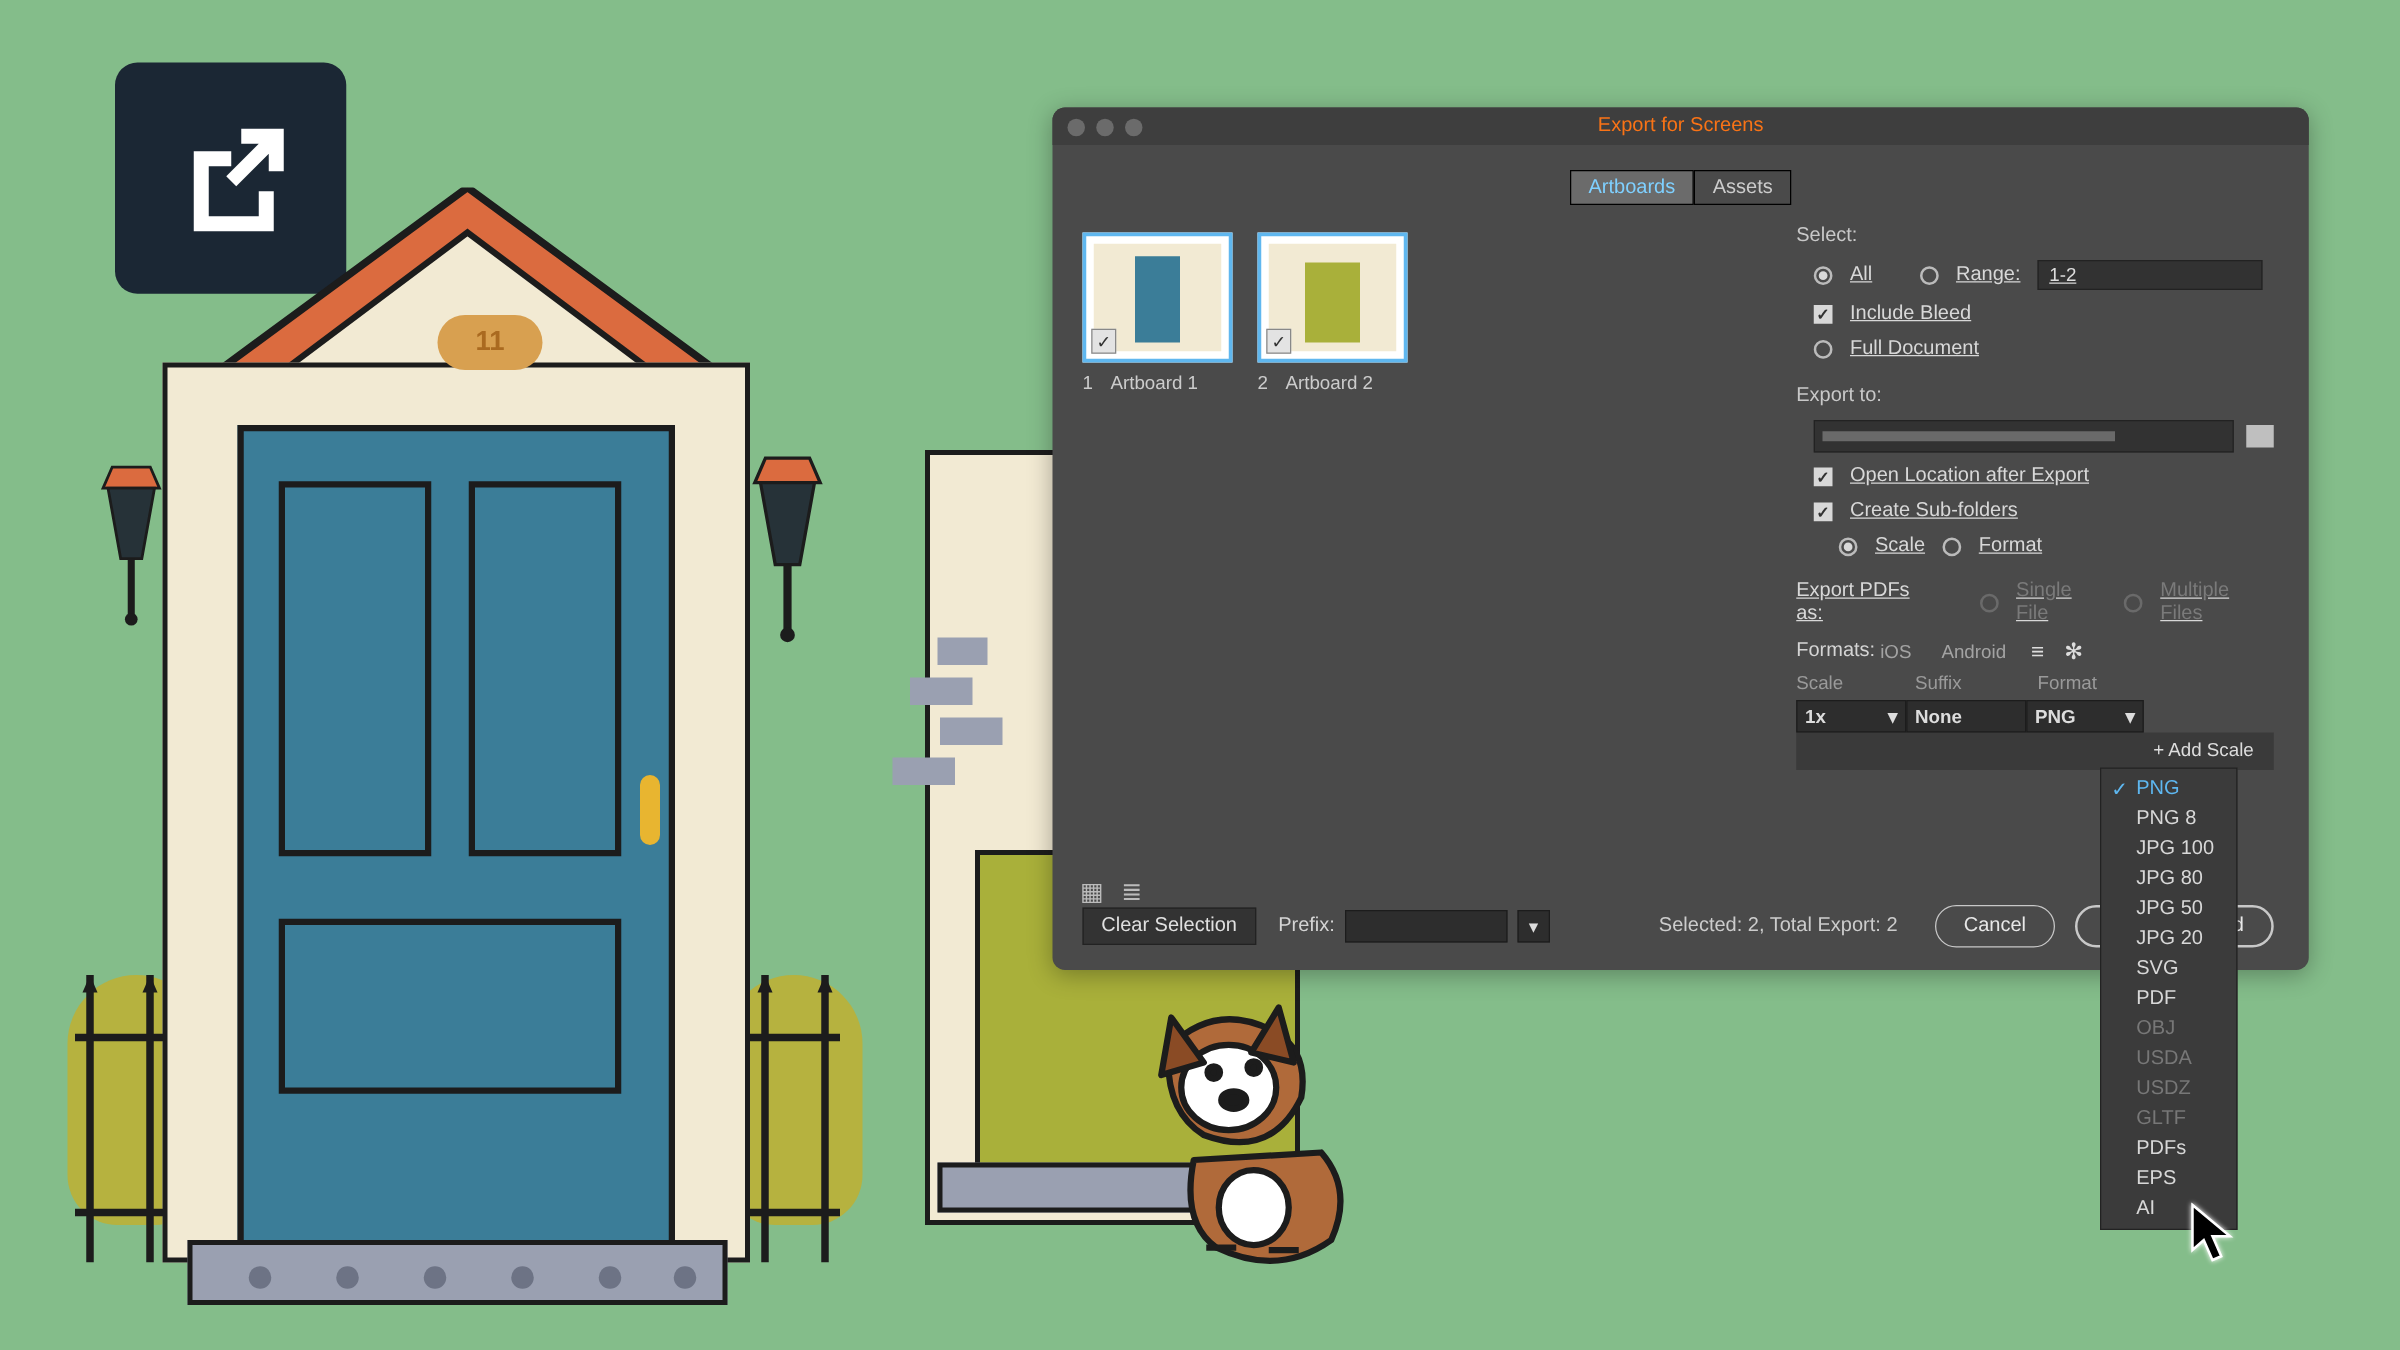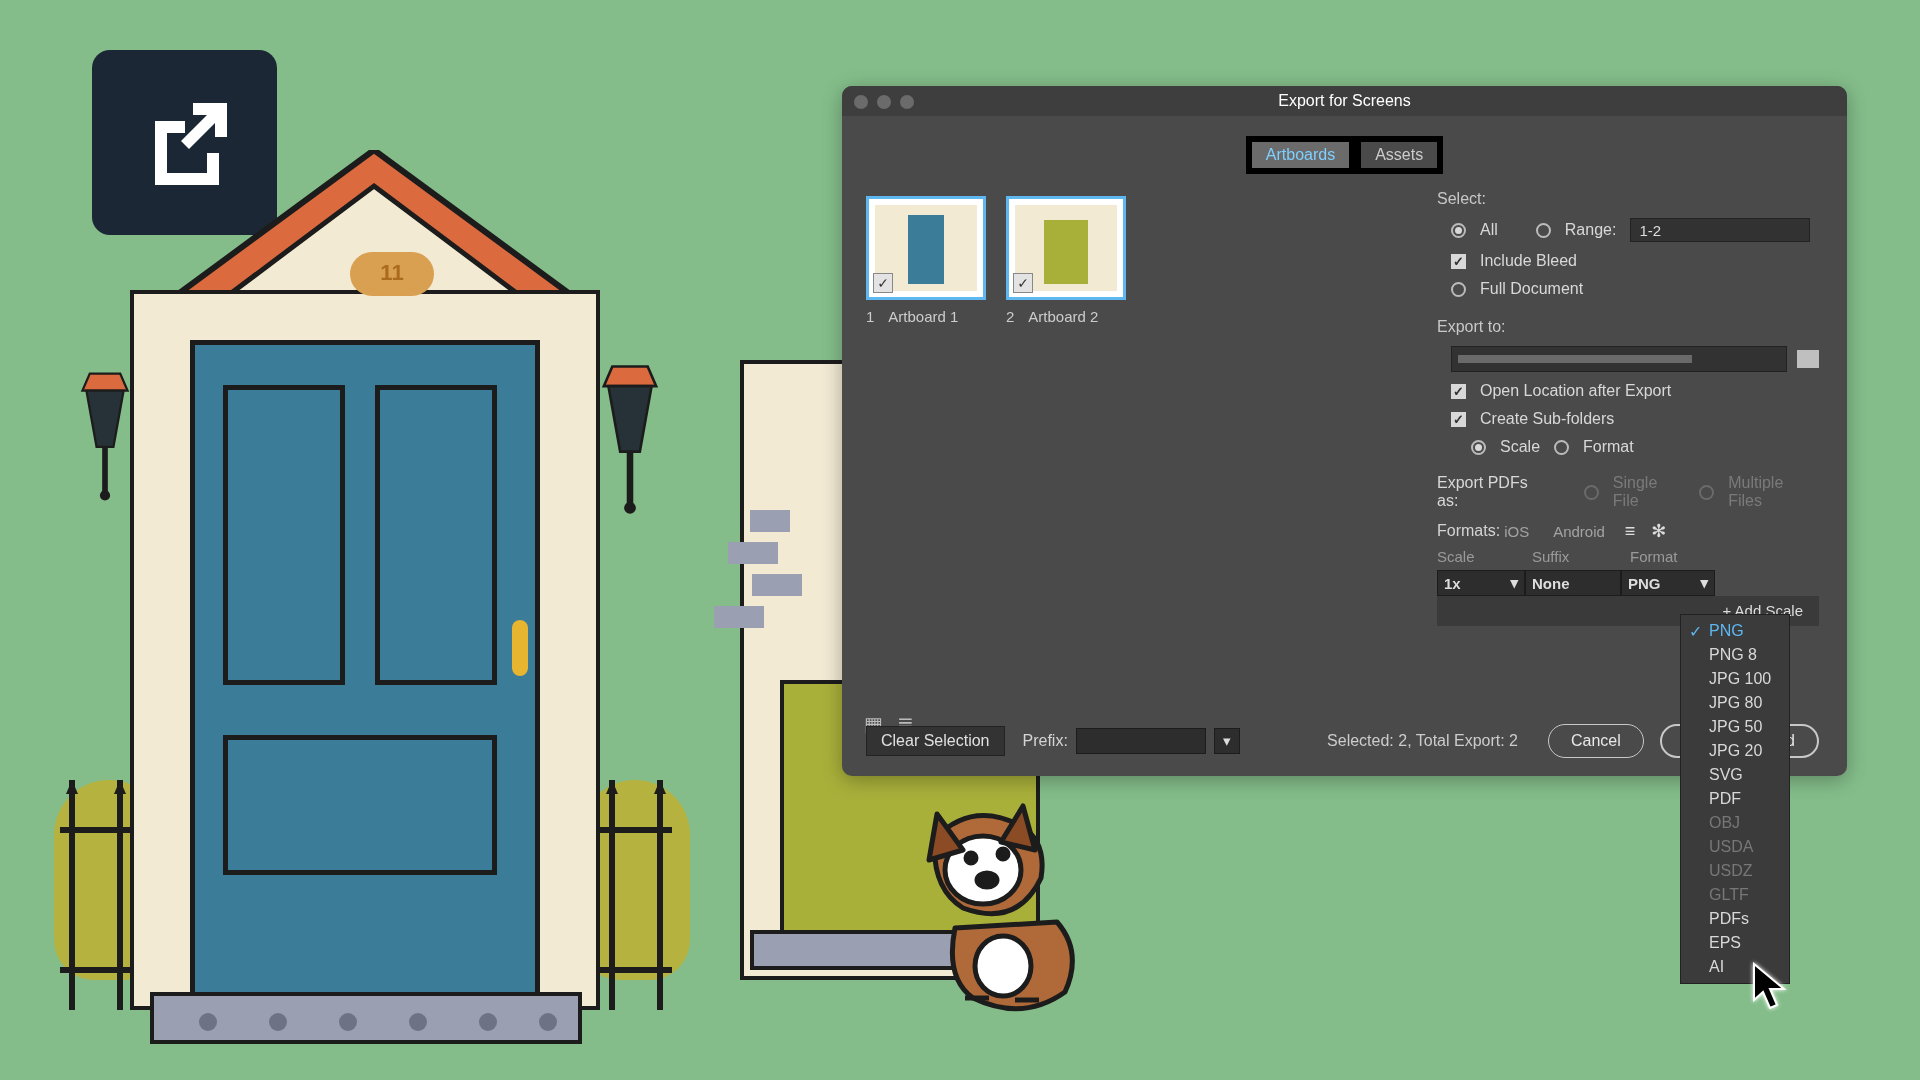--- a/index.html
+++ b/index.html
@@ -8,26 +8,26 @@
 
 .export-badge { position: absolute; left: 92px; top: 50px; width: 185px; height: 185px; background: #1b2734; border-radius: 18px; display: flex; align-items: center; justify-content: center; }
 .export-badge svg { width: 100px; height: 100px; }
 
 
 .dialog {
   position: absolute; left: 842px; top: 86px; width: 1005px; height: 690px;
   background: #4a4a4a; border-radius: 10px; color: #d4d4d4; font-size: 16px;
   box-shadow: 0 4px 20px rgba(0,0,0,.3);
 }
-.titlebar { height: 30px; position: relative; text-align: center; padding-top: 6px; color: #ffffff; font-size: 16px; background: #3e3e3e; border-radius: 10px 10px 0 0;}
+.titlebar { height: 30px; position: relative; text-align: center; padding-top: 6px; color: #f97316; font-size: 16px; background: #3e3e3e; border-radius: 10px 10px 0 0;}
 .traffic { position: absolute; left: 12px; top: 9px; display: flex; gap: 9px; }
 .traffic span { width: 14px; height: 14px; border-radius: 50%; background: #6b6b6b; display: inline-block; }
 
 .tabs { text-align: center; padding: 20px 0 14px; }
-.tabs span { display: inline-block; padding: 4px 14px; border: 6px solid #000000; font-size: 16px; }
+.tabs span { display: inline-block; padding: 4px 14px; border: 1px solid #000000; font-size: 16px; }
 .tabs .active { background: #6b6b6b; color: #7fd0ff; }
 .tabs .inactive { color: #ccc; }
 
 .body { display: flex; height: 560px; }
 .left { width: 585px; padding: 8px 24px 0 24px; position: relative; }
 .right { flex: 1; padding: 0 28px 0 10px; }
 
 
 .thumbs { display: flex; gap: 20px; }
 .thumb { width: 120px; }
@@ -39,21 +39,21 @@
 .mini-door1 { position:absolute; inset:6px; background:#f2ead3; }
 .mini-door1::after{content:"";position:absolute;left:32%;top:12%;width:36%;height:80%;background:#3b7d98;}
 .mini-door2 { position:absolute; inset:6px; background:#f2ead3;}
 .mini-door2::after{content:"";position:absolute;left:28%;top:18%;width:44%;height:74%;background:#a9b03a;}
 
 .view-toggle { position: absolute; left: 22px; bottom: 12px; display: flex; gap: 14px; color:#bbb; }
 .view-toggle span { font-size: 20px; cursor:pointer;}
 
 
 .section-label { color: #c8c8c8; font-size: 16px; margin: 2px 0 10px; }
-.row { display: flex; align-items: center; gap: 14px; margin-bottom: 10px; font-size: 16px; color: #d8d8d8;}
+.row { display: flex; align-items: center; gap: 14px; margin-bottom: 10px; font-size: 16px; color: #d8d8d8; text-decoration: underline;}
 .radio { width: 15px; height: 15px; border: 2px solid #bbb; border-radius: 50%; display:inline-block; position:relative;}
 .radio.on::after{content:"";position:absolute;inset:2px;border-radius:50%;background:#d8d8d8;}
 .checkbox { width: 15px; height: 15px; background:#d8d8d8; display:inline-flex;align-items:center;justify-content:center;color:#333;font-size:13px;font-weight:bold;}
 .checkbox.on::after{content:"✓";}
 .input { background:#323232; border:1px solid #222; color:#ddd; height:24px; padding:0 8px; font-size:15px; }
 .input-range{ width: 180px;}
 .export-path { display:flex; gap:10px; align-items:center;}
 .path-box { flex:1; height:26px; background:#323232;border:1px solid #222; position:relative;}
 .path-box::after{content:"";position:absolute;left:6px;top:8px;height:8px;width:70%;background:#6a6a6a;}
 .folder-icon{width:22px;height:18px;background:#bfbfbf;}

